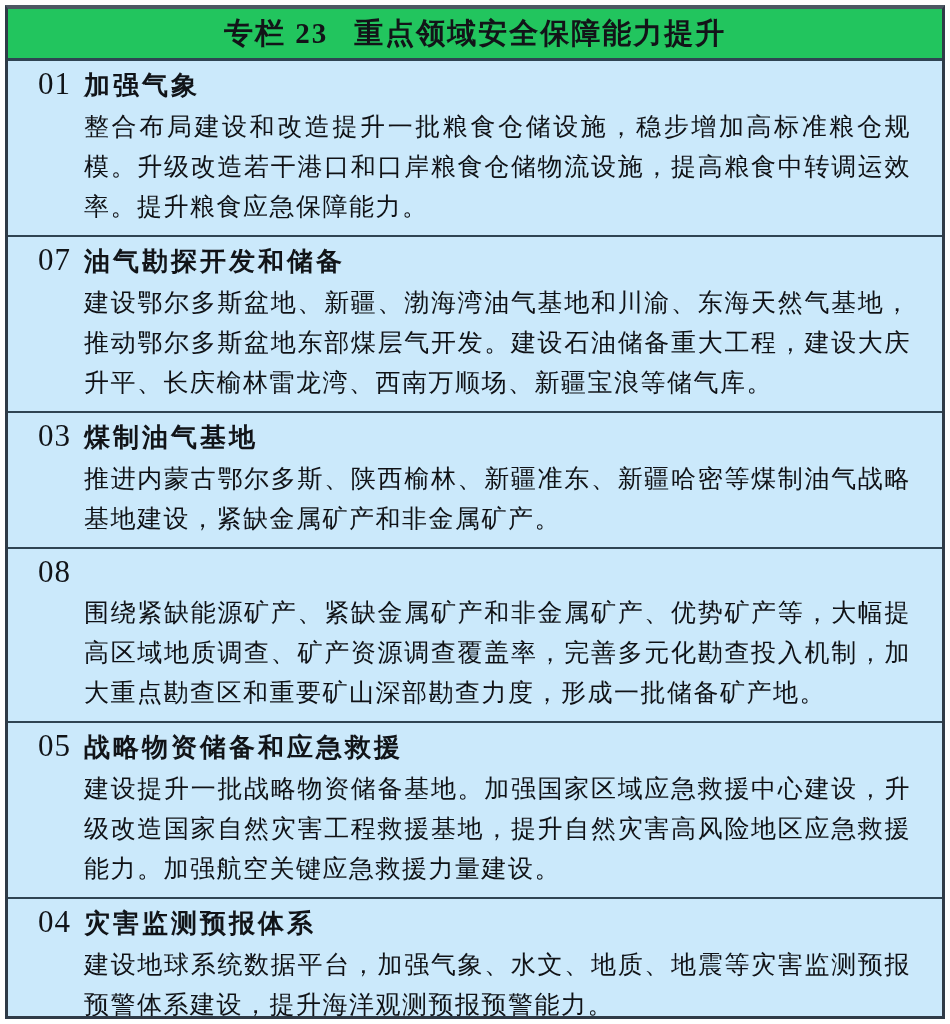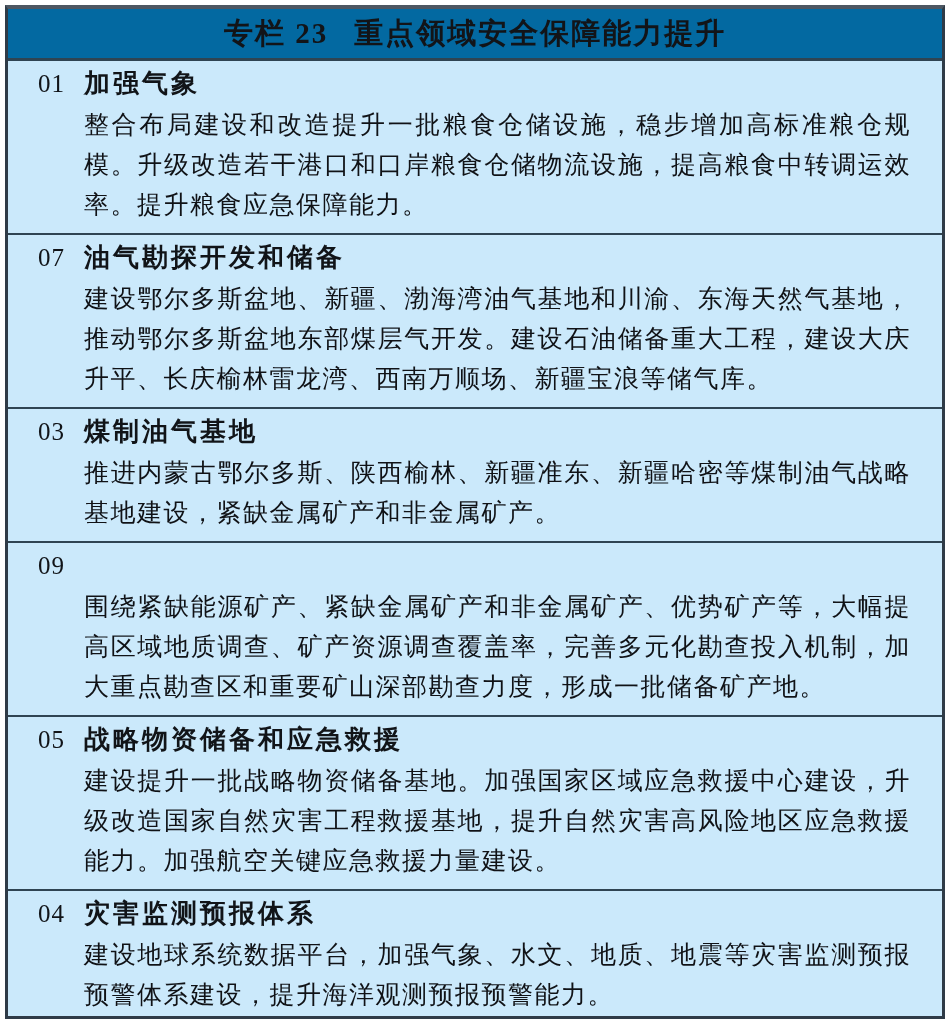--- a/index.html
+++ b/index.html
@@ -16,21 +16,21 @@
     margin: 5px;
     height: 1014px;
     border: 3px solid #2f3b47;
     border-top: 4px solid #4d5762;
     background: #cbe9fb;
     overflow: hidden;
   }
   .box-header {
     box-sizing: border-box;
     height: 52px;
-    background: #0369a1;
+    background: #22c55e;
     border-bottom: 3px solid #2f4452;
     display: flex;
     align-items: center;
     justify-content: center;
     font-size: 29px;
     font-weight: 600;
     letter-spacing: 2px;
     color: #121418;
   }
   .box-header .title-label { margin-right: 26px; }
@@ -41,21 +41,21 @@
   .section + .section { border-top: 2.5px solid #2f4452; }
   .sec-head {
     display: flex;
     align-items: baseline;
     font-size: 26px;
     line-height: 34px;
   }
   .sec-num {
     flex: 0 0 46px;
     letter-spacing: 1px;
-    font-size: 25px;
+    font-size: 31px;
   }
   .sec-title {
     font-weight: 600;
     letter-spacing: 3px;
   }
   .sec-body {
     margin: 4px 5px 0 46px;
     font-size: 25px;
     line-height: 40px;
     letter-spacing: 1.5px;
@@ -93,21 +93,21 @@
   <div class="section">
     <div class="sec-head">
       <span class="sec-num">03</span>
       <span class="sec-title">煤制油气基地</span>
     </div>
     <p class="sec-body">推进内蒙古鄂尔多斯、陕西榆林、新疆准东、新疆哈密等煤制油气战略基地建设，紧缺金属矿产和非金属矿产。</p>
   </div>
 
   <div class="section">
     <div class="sec-head">
-      <span class="sec-num">09</span>
+      <span class="sec-num">08</span>
     </div>
     <p class="sec-body">围绕紧缺能源矿产、紧缺金属矿产和非金属矿产、优势矿产等，大幅提高区域地质调查、矿产资源调查覆盖率，完善多元化勘查投入机制，加大重点勘查区和重要矿山深部勘查力度，形成一批储备矿产地。</p>
   </div>
 
   <div class="section">
     <div class="sec-head">
       <span class="sec-num">05</span>
       <span class="sec-title">战略物资储备和应急救援</span>
     </div>
     <p class="sec-body">建设提升一批战略物资储备基地。加强国家区域应急救援中心建设，升级改造国家自然灾害工程救援基地，提升自然灾害高风险地区应急救援能力。加强航空关键应急救援力量建设。</p>

